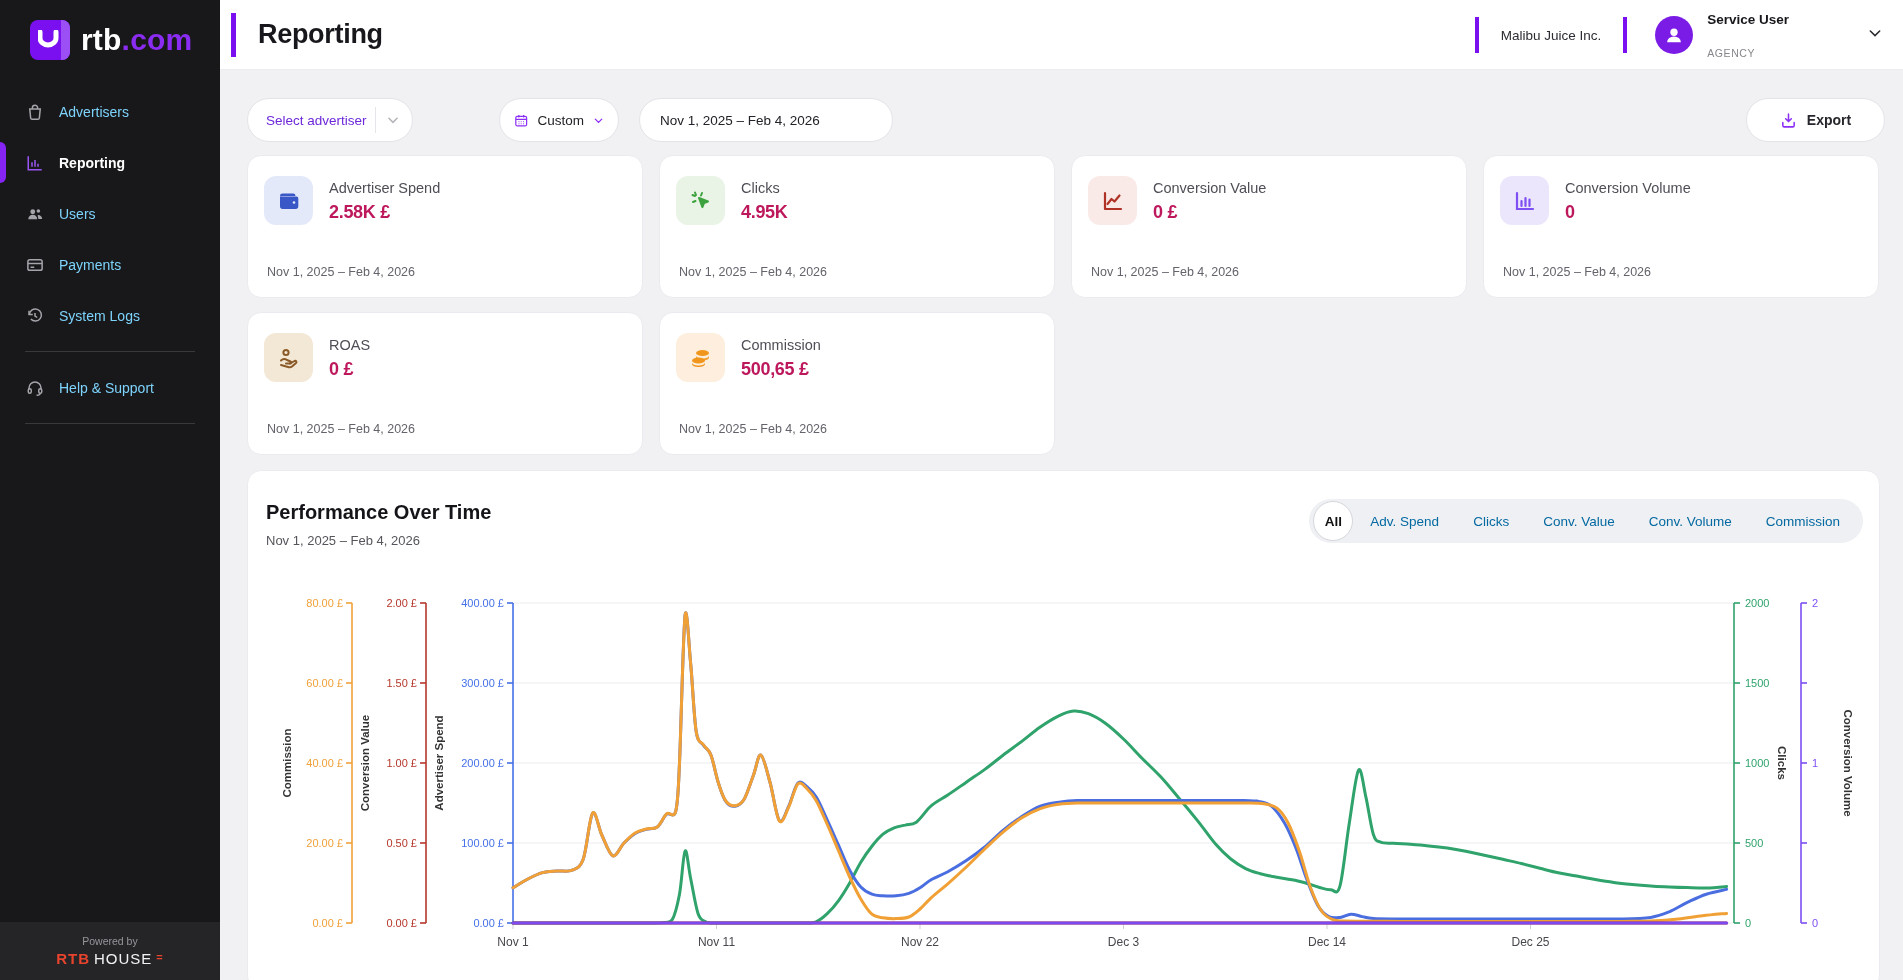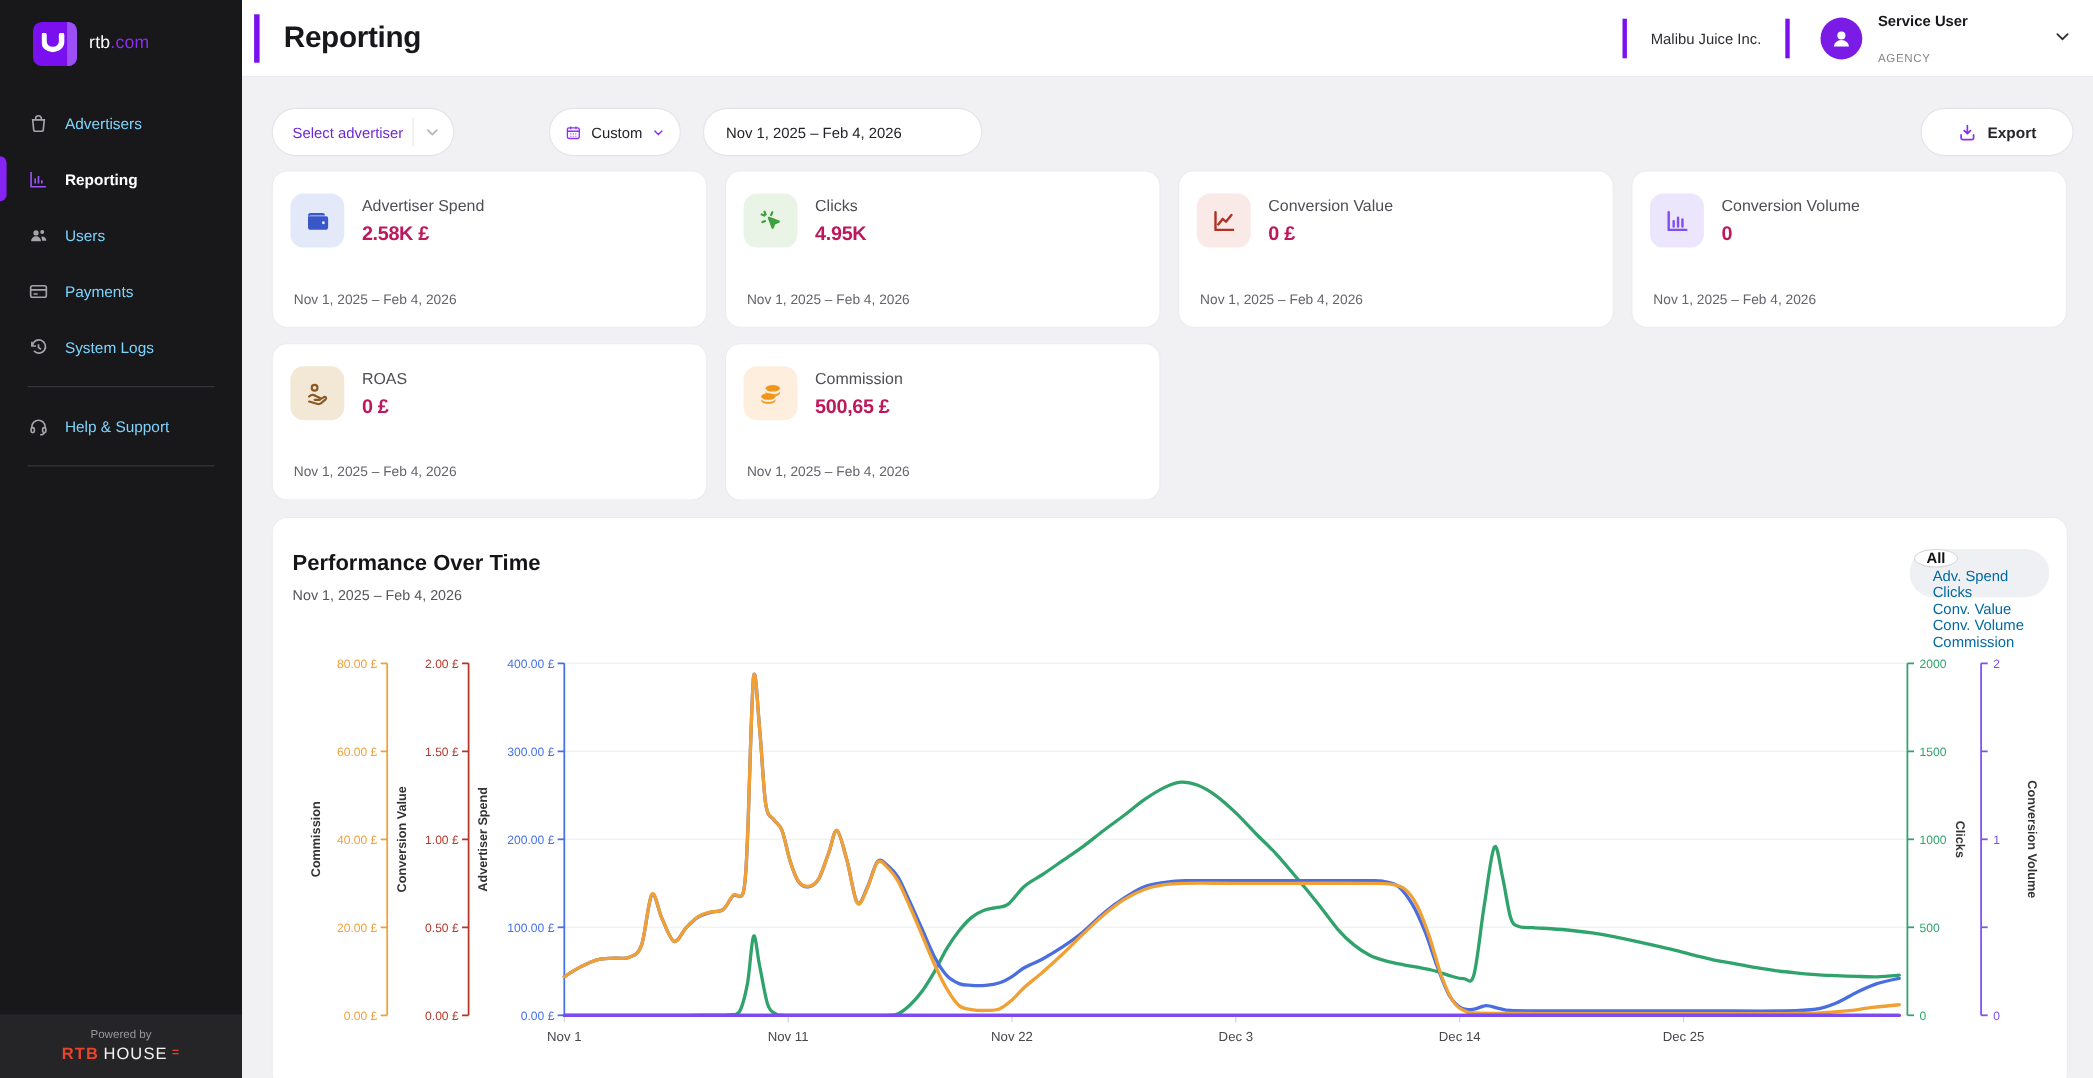--- a/index.html
+++ b/index.html
@@ -5,21 +5,21 @@
   * { margin:0; padding:0; box-sizing:border-box; }
   html,body { width:1903px; height:980px; overflow:hidden; }
   body { font-family:"Liberation Sans", sans-serif; background:#f1f1f4; position:relative; }
 
   
   .sidebar { position:absolute; left:0; top:0; width:220px; height:980px; background:#18181a; z-index:5; }
   .logo { position:absolute; left:30px; top:20px; display:flex; align-items:center; gap:11px; cursor:pointer; }
   .logo-badge { width:40px; height:40px; border-radius:8px; background:#7a10f0; position:relative; overflow:hidden; }
   .logo-badge .band { position:absolute; right:0; top:0; width:9px; height:100%; background:#9b4ff5; }
   .logo-badge svg { position:absolute; left:8px; top:10px; }
-  .logo-text { font-size:16px; font-weight:400; color:#ffffff; letter-spacing:.2px; }
+  .logo-text { font-size:30px; font-weight:700; color:#ffffff; letter-spacing:.2px; }
   .logo-text .dotcom { color:#8a2cf2; }
   .nav { position:absolute; top:86px; left:0; width:100%; }
   .nav-item { position:relative; height:51px; display:flex; align-items:center; padding-left:25px; gap:14px;
               color:#7dd3fc; font-size:14px; cursor:pointer; }
   .nav-item .nicon { width:20px; height:20px; display:flex; align-items:center; justify-content:center; color:#a4a4aa; }
   .nav-item.active { color:#ffffff; font-weight:600; }
   .nav-item.active .nicon { color:#9a55f6; }
   .nav-item.active::before { content:""; position:absolute; left:0; top:5px; width:6px; height:41px;
               background:#8624f3; border-radius:0 6px 6px 0; }
   .nav-divider { height:1px; background:#39393d; margin:10px 25px 10px 25px; }
@@ -67,21 +67,21 @@
   .mtitle { position:absolute; left:81px; top:24px; font-size:14.5px; color:#4e4e56; }
   .mvalue { position:absolute; left:81px; top:46px; font-size:18px; font-weight:700; color:#be185d; letter-spacing:-.3px; }
   .mdate { position:absolute; left:19px; bottom:18px; font-size:12.5px; color:#63636b; }
 
   
   .perf-card { position:absolute; left:247px; top:470px; width:1633px; height:520px; background:#ffffff;
            border:1px solid #ebebef; border-radius:14px; }
   .perf-title { position:absolute; left:18px; top:30px; font-size:20px; font-weight:700; color:#141419; }
   .perf-sub { position:absolute; left:18px; top:62px; font-size:13px; color:#55555c; }
   .tabs { position:absolute; right:16px; top:28px; height:44px; background:#eff0f3; border-radius:22px;
-           display:flex; align-items:flex-start; padding:0 6px 0 4px;flex-direction:column; }
+           display:flex; align-items:center; padding:0 6px 0 4px; }
   .tab { font-size:13.5px; color:#0369a1; padding:0 17px; cursor:pointer; white-space:nowrap; }
   .tab.active { width:40px; height:40px; padding:0; border-radius:50%; background:#ffffff; border:1px solid #d6d7dc;
            display:flex; align-items:center; justify-content:center; font-weight:700; color:#111; }
   #perf-chart { position:absolute; left:33px; top:115px; }
 </style>
 </head>
 <body>
 
 <aside class="sidebar">
   <div class="logo">

